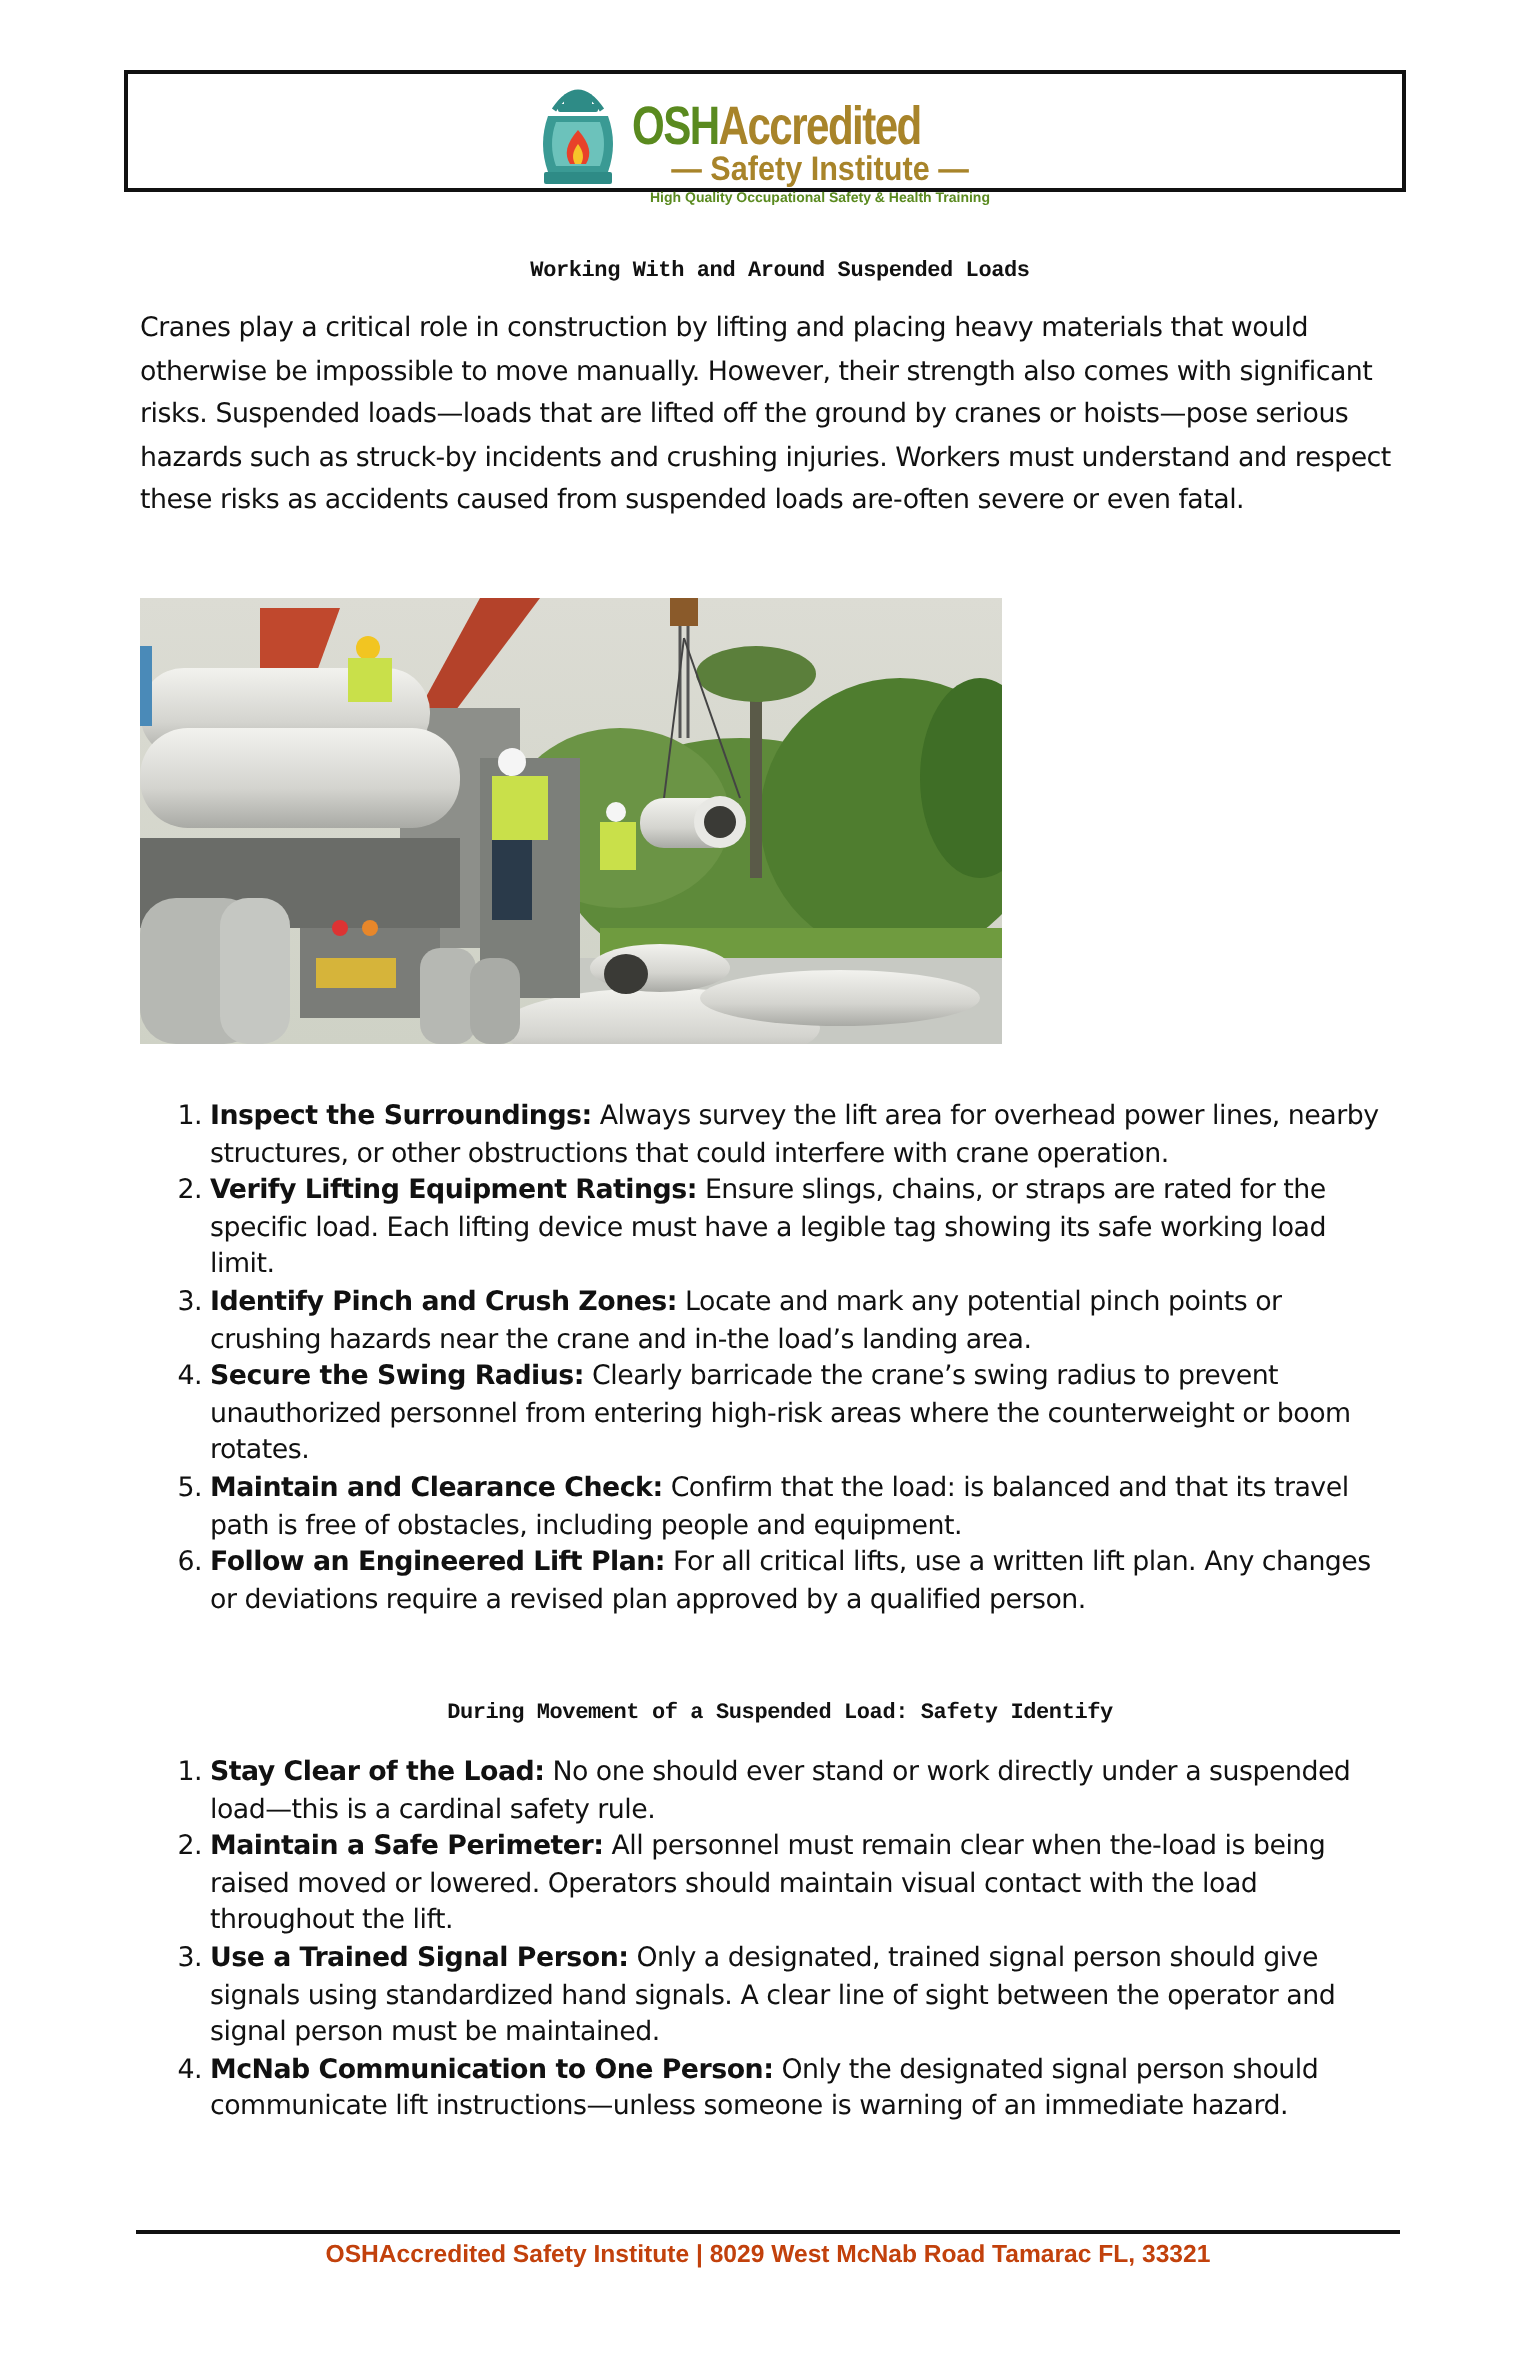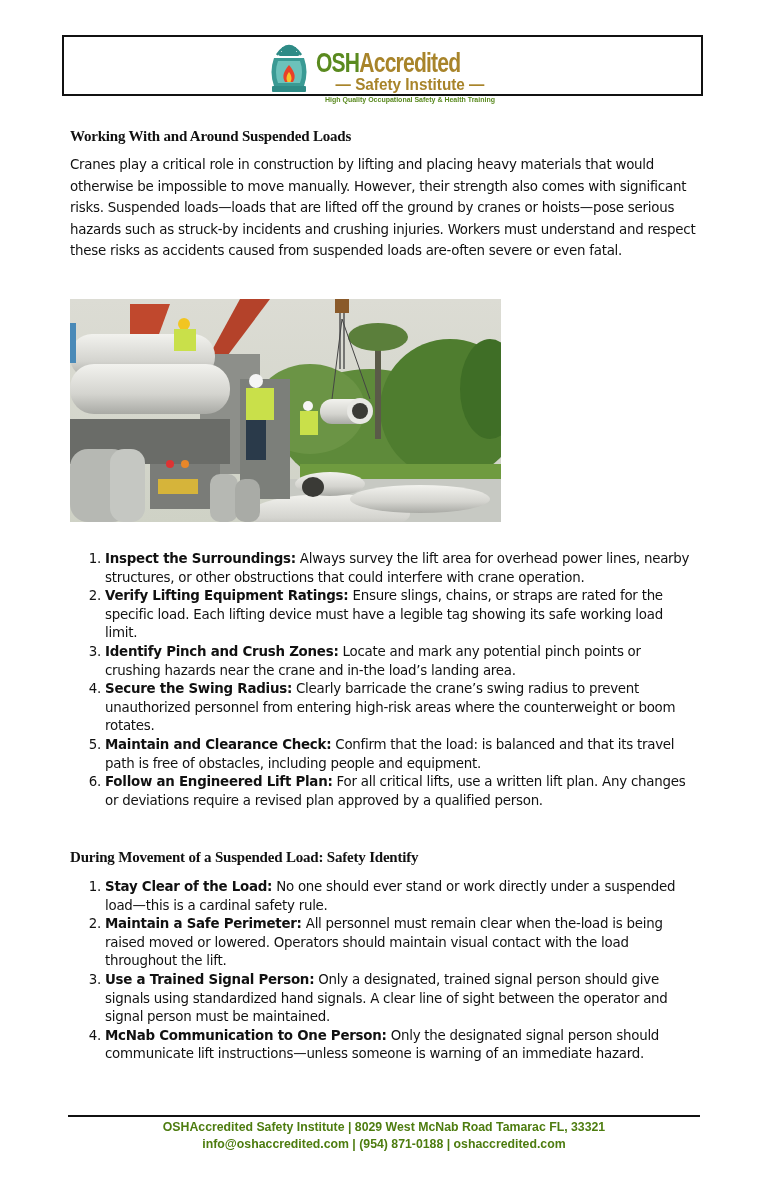--- a/index.html
+++ b/index.html
@@ -17,38 +17,38 @@
   .logo-osh .green { color: #5a8a1f; }
   .logo-osh .gold { color: #a8842a; }
   .logo-safety { position: absolute; left: 0; top: 26px; width: 192px; text-align: center;
                  font-family: "Liberation Sans", sans-serif; font-weight: bold; font-size: 17px;
                  color: #a8842a; white-space: nowrap; line-height: 20px; transform: scaleX(0.9); }
   .logo-tagline { position: absolute; left: 0; top: 46px; width: 192px; text-align: center;
                   font-family: "Liberation Sans", sans-serif; font-weight: bold; font-size: 7px;
                   color: #5a8a1f; white-space: nowrap; line-height: 10px; }
 
   .content { position: absolute; left: 70px; top: 126px; width: 640px; }
-  h2 { font-family: Liberation Serif, serif; font-size: 15px; font-weight: bold; margin: 0;
-       line-height: 20px; letter-spacing: -0.2px; }
+  h2 { font-family: Liberation Mono, monospace; font-size: 11px; font-weight: bold; margin: 0;
+       line-height: 20px; letter-spacing: -0.2px; text-align: center; }
   p.intro { font-size: 13.4px; line-height: 21.6px; margin: 8px 0 0 0; letter-spacing: -0.25px;
             width: 632px; }
 
   .photo { position: absolute; left: 70px; top: 299px; width: 431px; height: 223px; overflow: hidden; }
 
   .section2 { position: absolute; left: 70px; top: 539px; width: 640px; }
   .section3 { position: absolute; left: 70px; top: 847px; width: 640px; }
   ol { margin: 11px 16px 0 0; padding: 0 0 0 35px; }
   ol li { font-size: 13.4px; line-height: 18.6px; letter-spacing: -0.25px; padding-left: 0; }
   ol li::marker { font-weight: normal; }
   .term { font-weight: bold; }
 
   .footer-rule { position: absolute; left: 68px; top: 1115px; width: 632px; height: 2px; background: #111; }
   .footer { position: absolute; left: 0; top: 1119px; width: 768px; text-align: center;
             font-family: "Liberation Sans", sans-serif; font-weight: bold; font-size: 12.3px;
-            line-height: 17px; color: #4d7c0f; }
+            line-height: 17px; color: #c2410c; }
 </style>
 </head>
 <body>
 
 <div class="header-box"></div>
 <div class="logo">
   <svg class="logo-lamp" viewBox="0 0 50 58">
     <path d="M13 18 Q25 0 37 18" fill="none" stroke="#2e8b86" stroke-width="2.5"></path>
     <rect x="18" y="10" width="14" height="6" rx="1" fill="#2e8b86"></rect>
     <rect x="15" y="15" width="20" height="4" rx="1" fill="#2e8b86"></rect>
@@ -157,14 +157,13 @@
     <li><span class="term">Stay Clear of the Load:</span><span> No one should ever stand or work directly under a suspended load—this is a cardinal safety rule.</span></li>
     <li><span class="term">Maintain a Safe Perimeter:</span><span> All personnel must remain clear when the-load is being raised moved or lowered. Operators should maintain visual contact with the load throughout the lift.</span></li>
     <li><span class="term">Use a Trained Signal Person:</span><span> Only a designated, trained signal person should give signals using standardized hand signals. A clear line of sight between the operator and signal person must be maintained.</span></li>
     <li><span class="term">McNab Communication to One Person:</span><span> Only the designated signal person should communicate lift instructions—unless someone is warning of an immediate hazard.</span></li>
   </ol>
 </div>
 
 <div class="footer-rule"></div>
 <div class="footer">
   <div>OSHAccredited Safety Institute | 8029 West McNab Road Tamarac FL, 33321</div>
-  <div>info@oshaccredited.com | (954) 871-0188 | oshaccredited.com</div>
 </div>
 
 </body></html>

